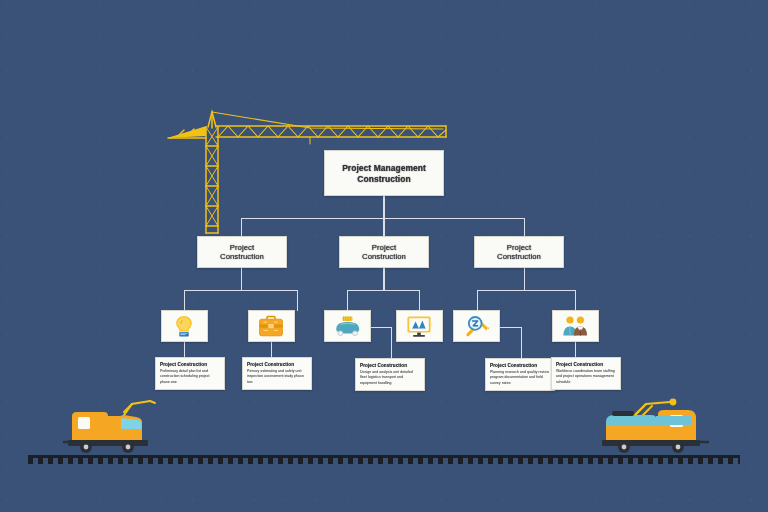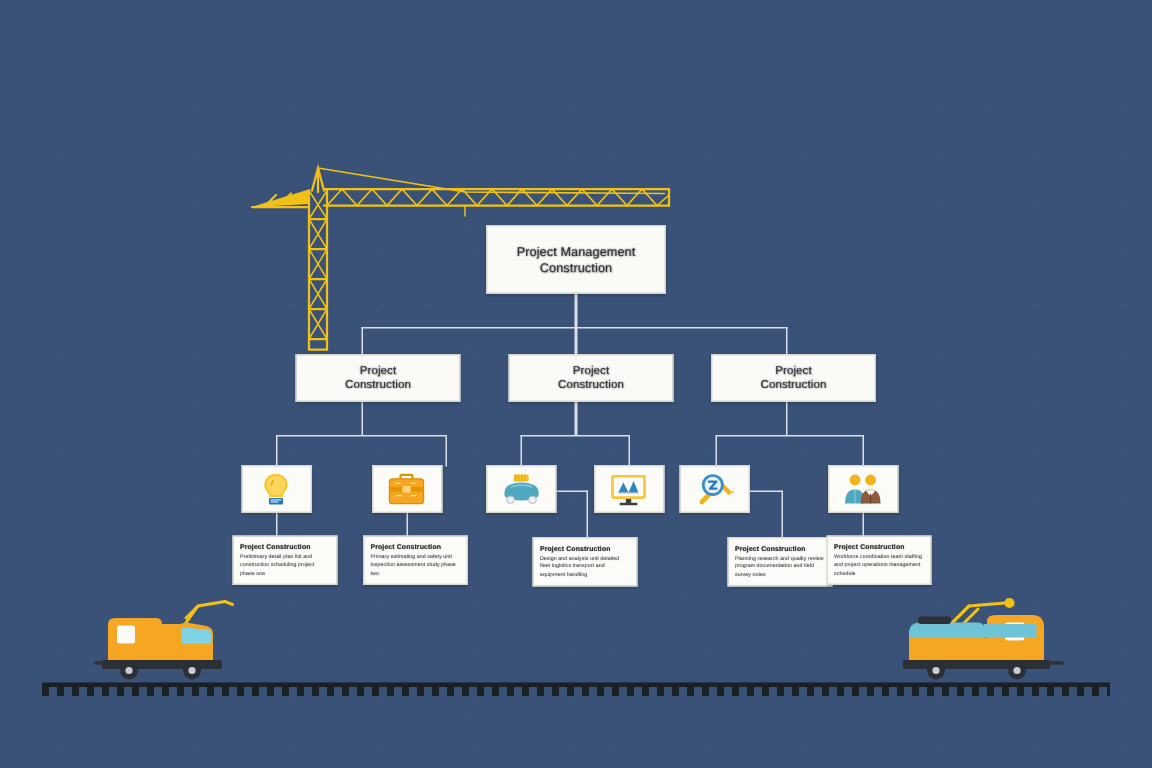--- a/index.html
+++ b/index.html
@@ -21,23 +21,23 @@
     position:absolute;background:#FAFAF7;border:1px solid #D5D5CC;
     box-sizing:border-box;box-shadow:0 1px 2px rgba(0,0,0,.22);
   }
   .node-txt{
     position:absolute;left:0;right:0;top:50%;transform:translateY(-50%);
     text-align:center;color:#33353A;line-height:1.25;
     padding:0 4px;box-sizing:border-box;
     text-shadow:0 0 1.1px rgba(60,60,60,.85), .6px .2px .9px rgba(110,110,110,.5);
     letter-spacing:.1px;
   }
-  #root-node{left:324px;top:150px;width:120px;height:46px;}
+  #root-node{left:324px;top:150px;width:120px;height:46px;font-weight:bold;}
   #root-node .node-txt{font-size:8.4px;}
-  .mid-node{top:236px;width:110px;height:32px;}
+  .mid-node{top:236px;width:90px;height:32px;}
   .mid-node .node-txt{font-size:7.6px;}
   #mid-node-0{left:197px;}
   #mid-node-1{left:339px;}
   #mid-node-2{left:474px;}
   .icon-card{
     position:absolute;width:47px;height:32px;background:#FBFBF8;
     border:1px solid #D8D8CF;box-sizing:border-box;
     box-shadow:0 1px 2px rgba(0,0,0,.2);
     display:flex;align-items:center;justify-content:center;
   }

